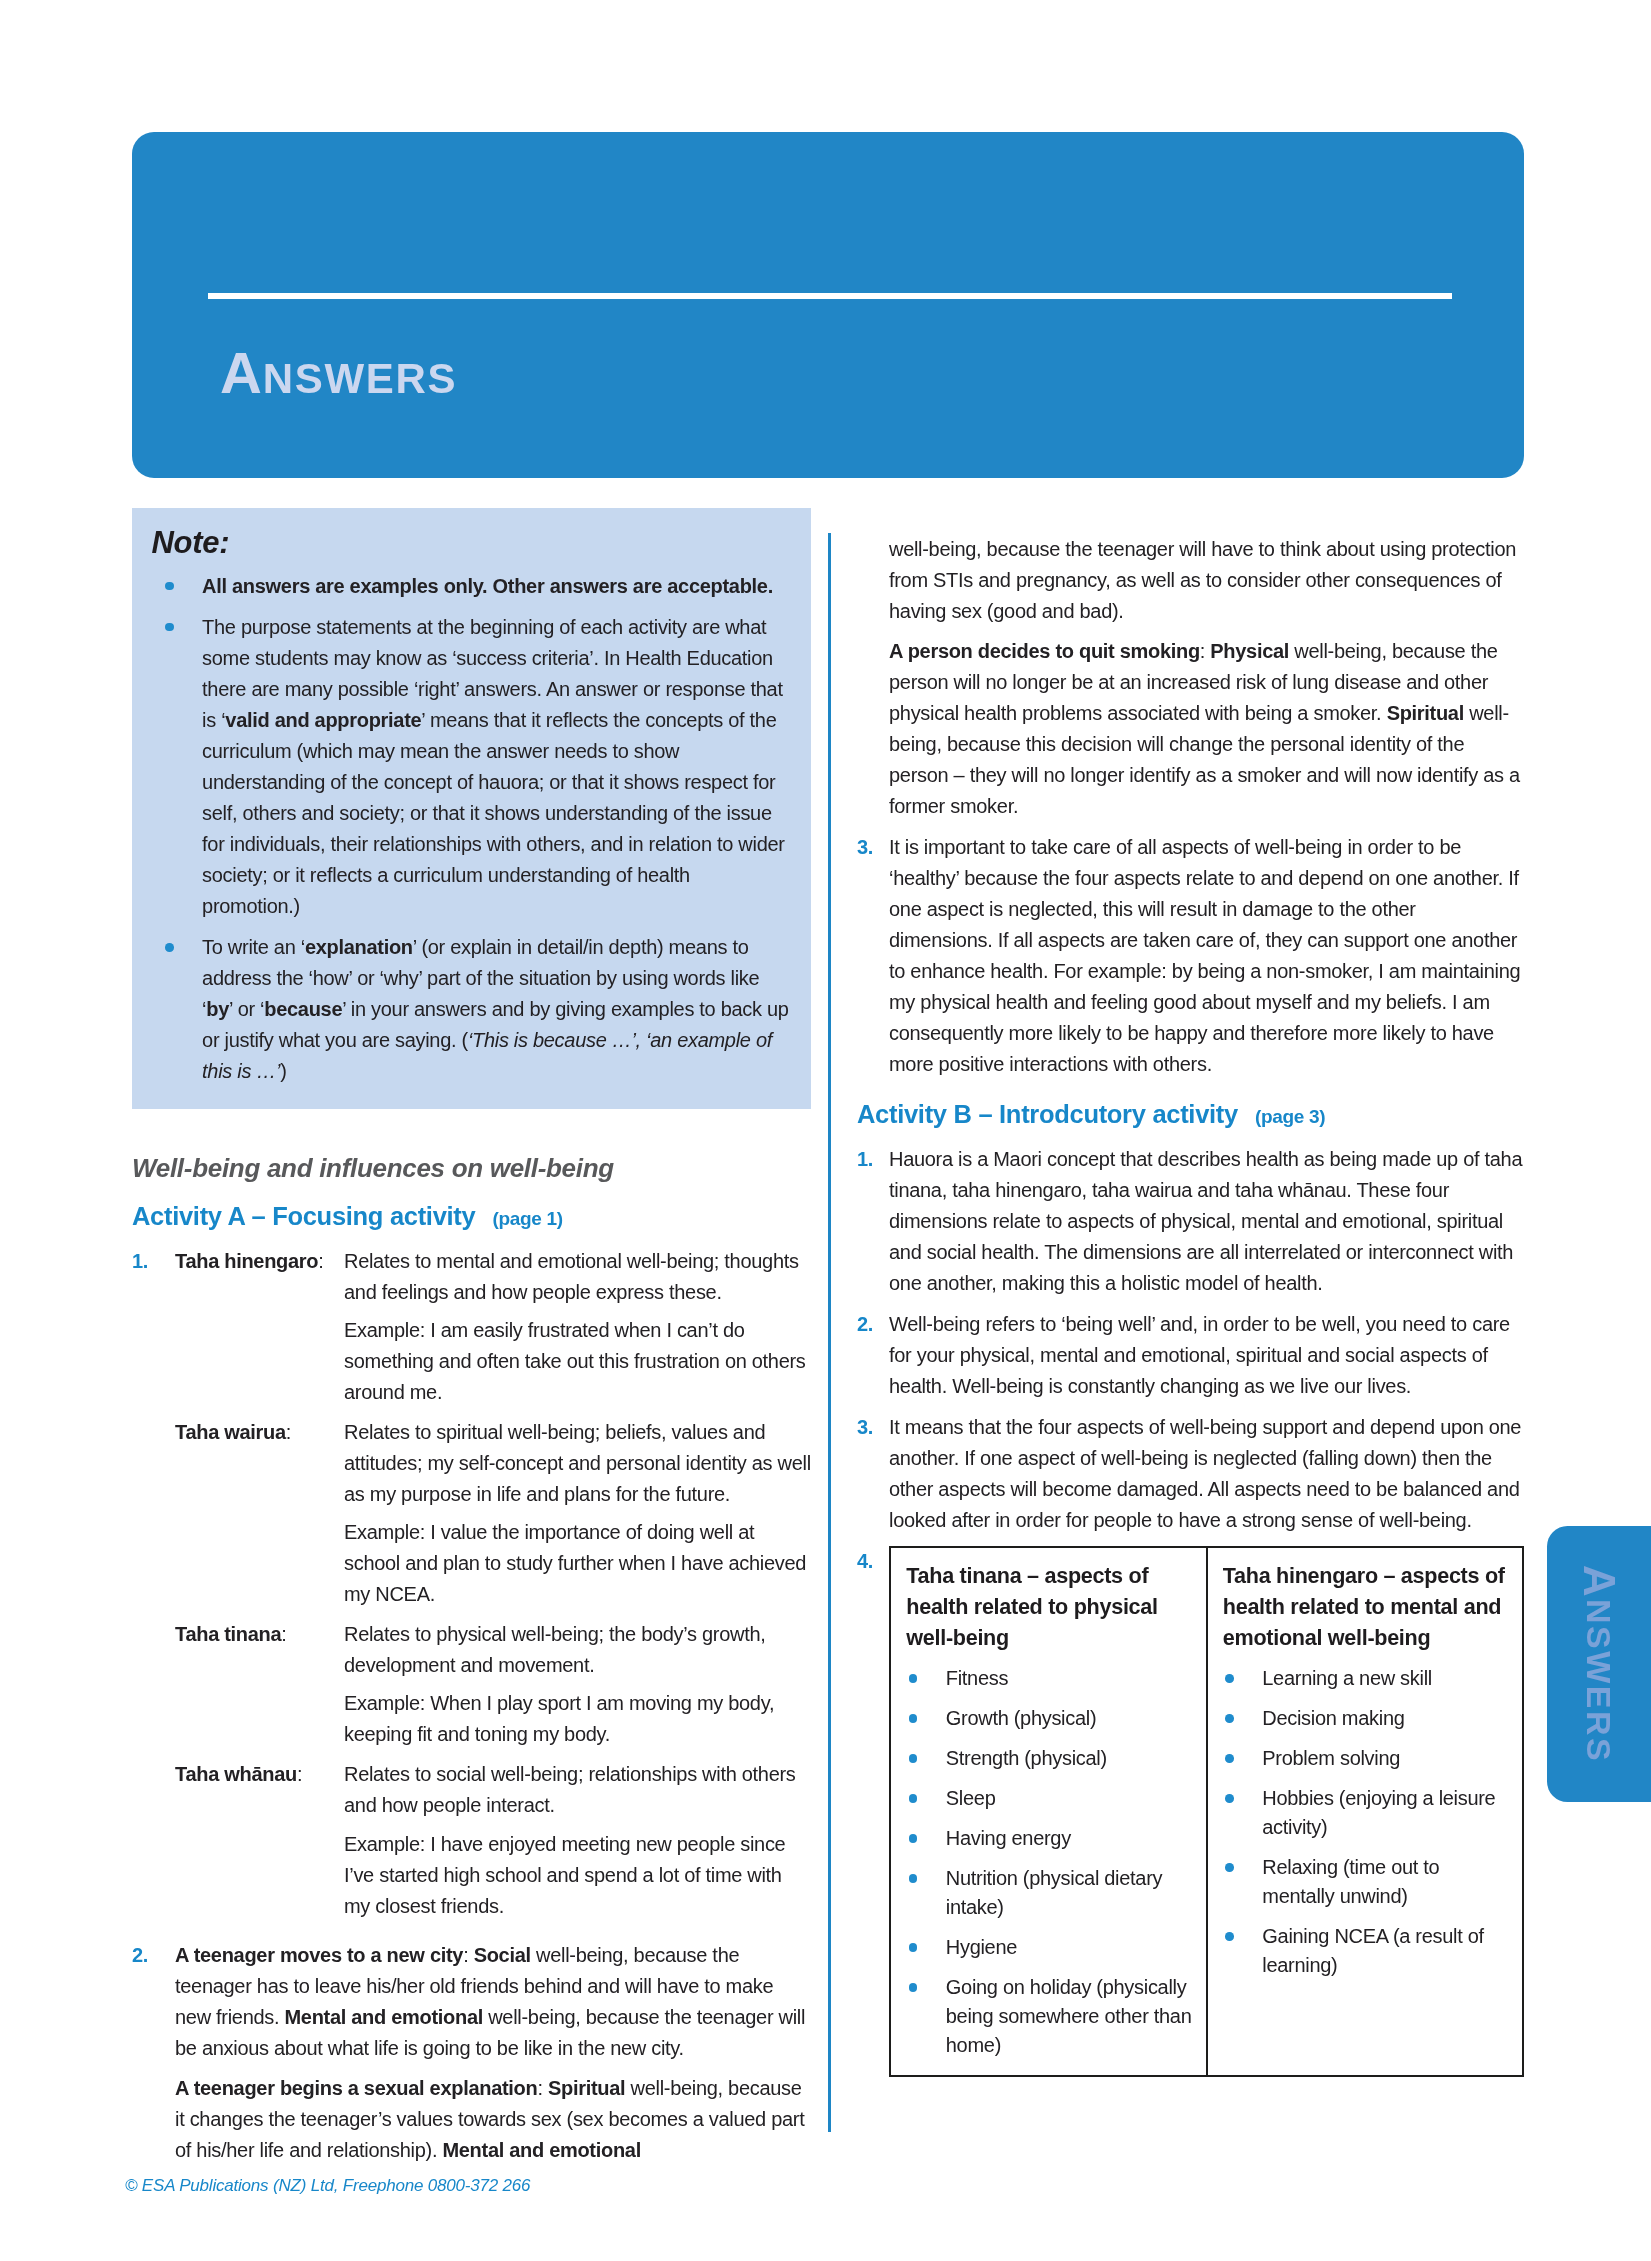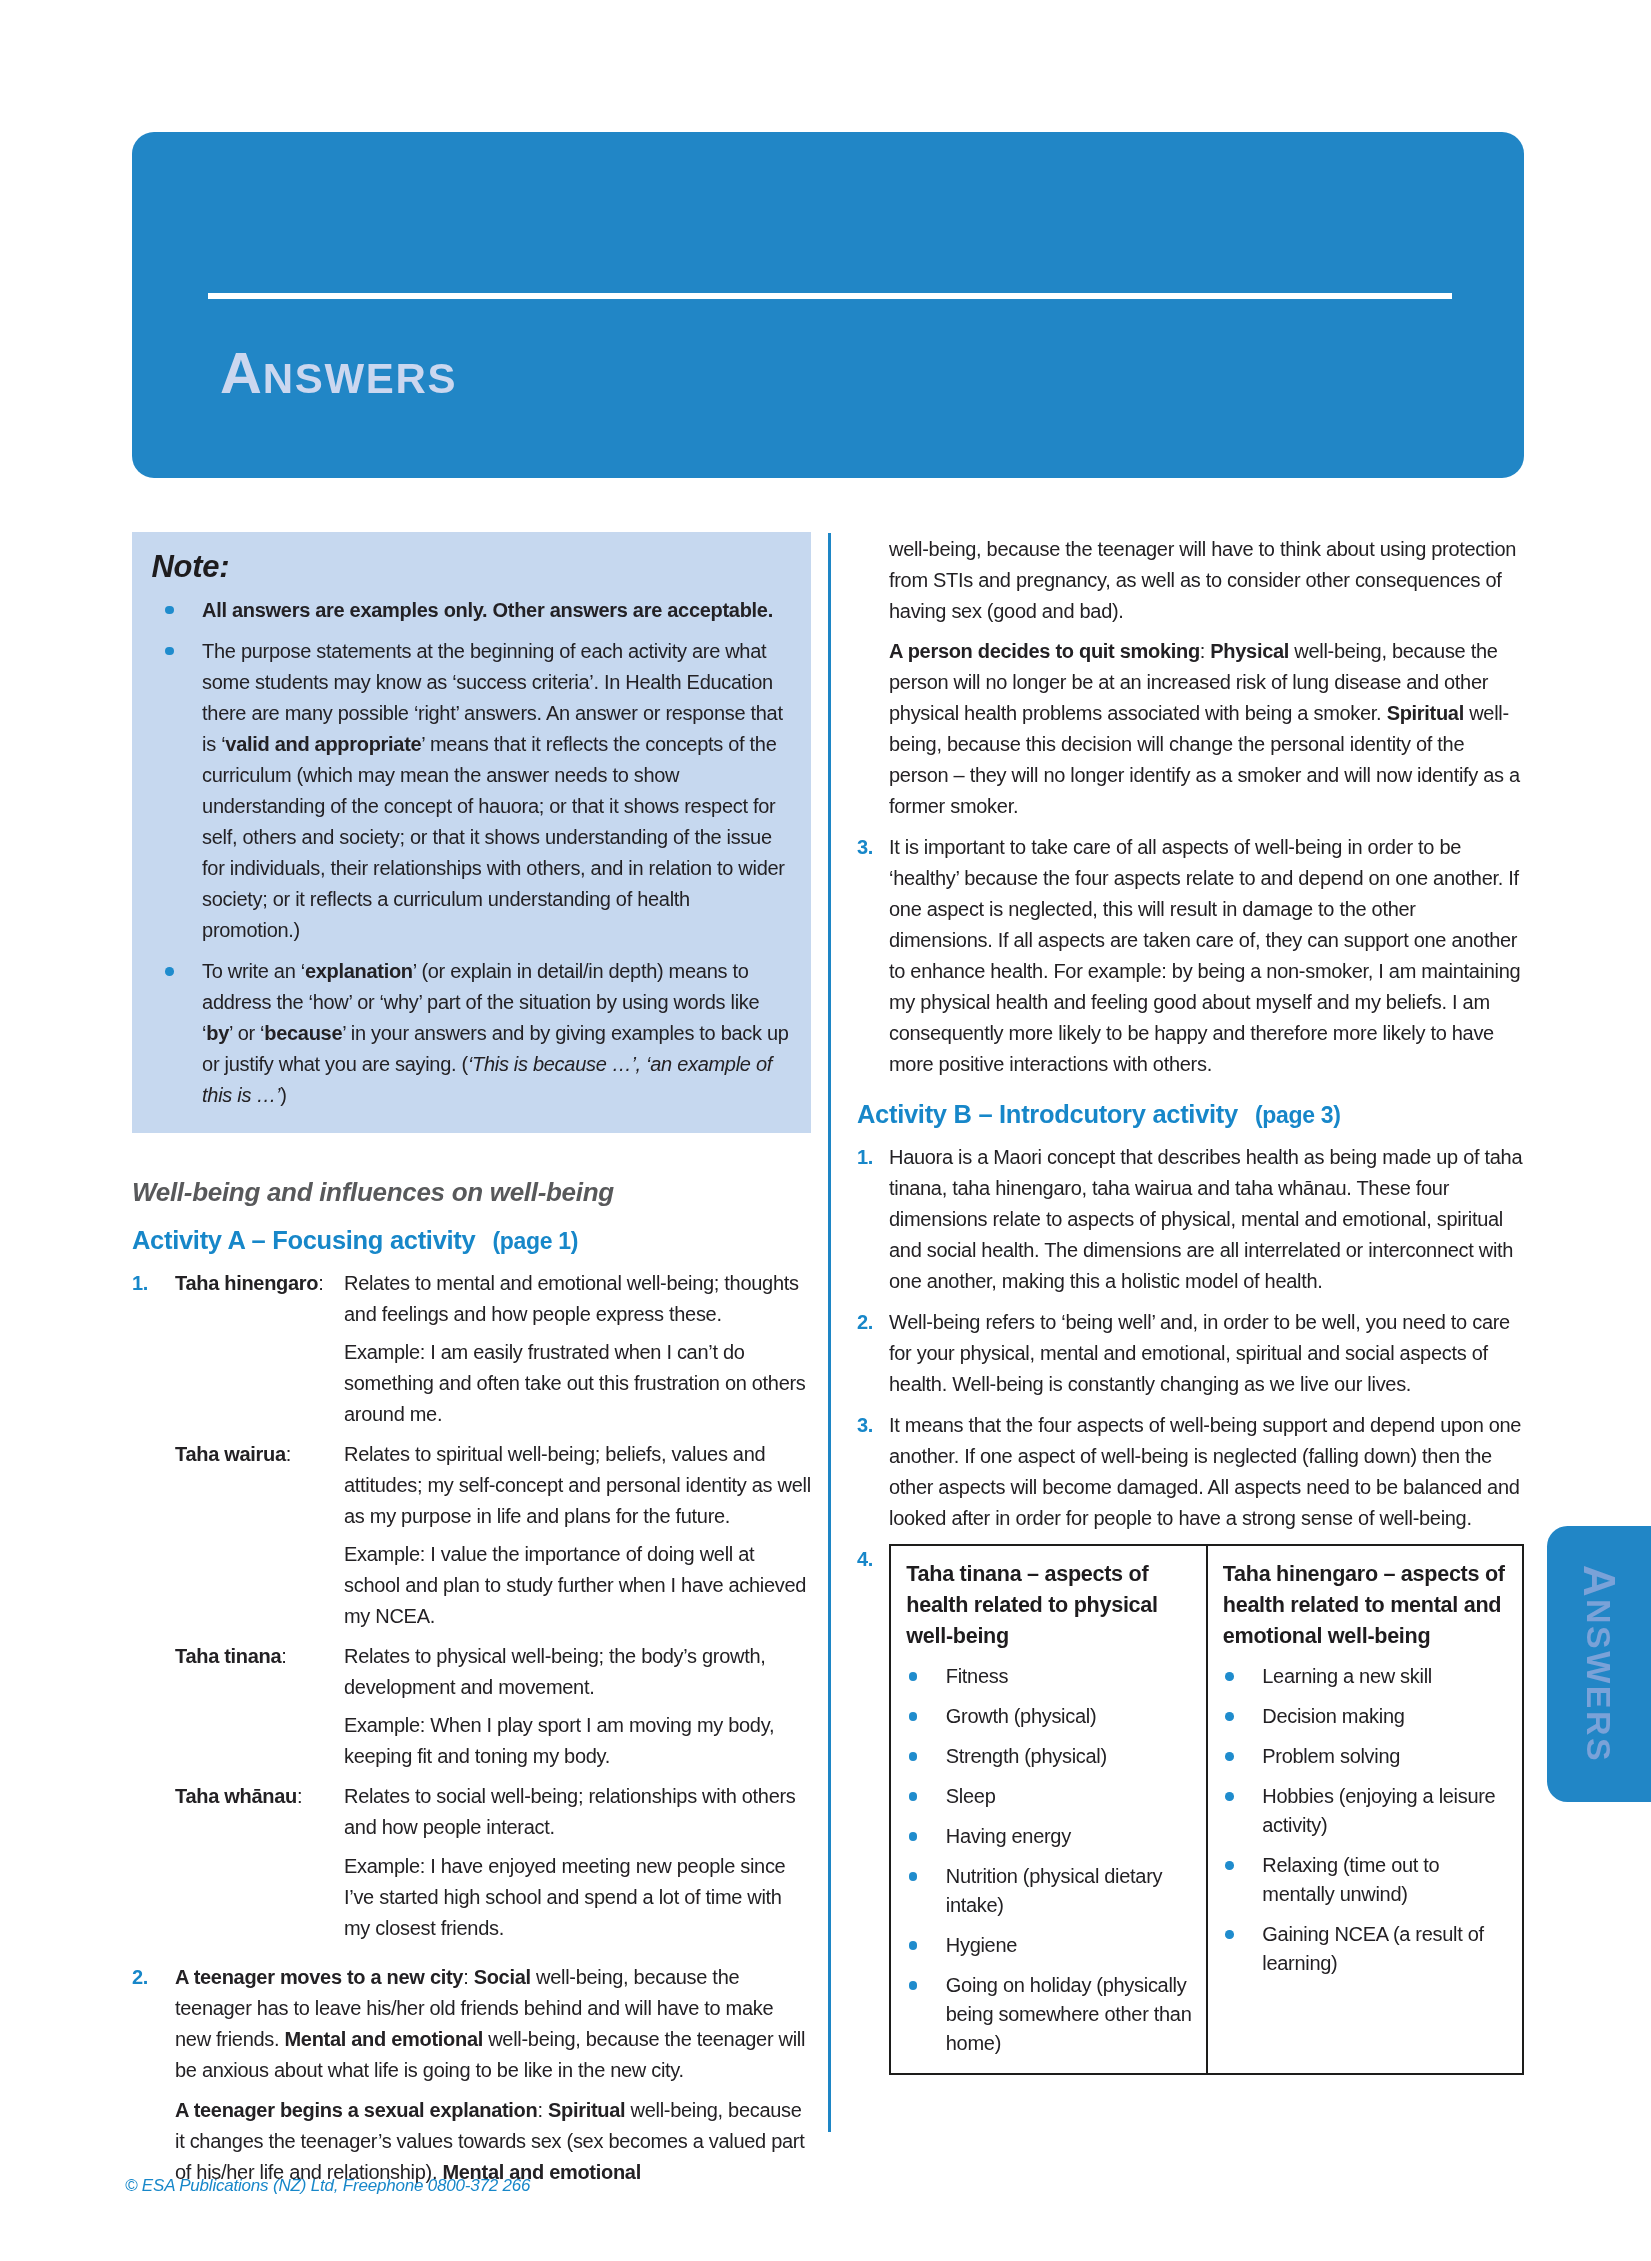--- a/index.html
+++ b/index.html
@@ -9,38 +9,38 @@
   
   .banner{position:absolute;left:132px;top:132px;width:1392px;height:346px;
           background:#2186c6;border-radius:22px;}
   .banner-title{position:absolute;left:88px;top:212px;display:flex;align-items:baseline;
                 color:#cbd7ef;font-weight:bold;letter-spacing:0.8px;}
   .banner-title .cap{font-size:58px;line-height:58px;}
   .banner-title .rest{font-size:42px;line-height:42px;letter-spacing:1.7px;}
   .banner-underline{position:absolute;left:76px;top:161px;width:1244px;height:6px;background:#ffffff;}
 
   
-  .col-left{position:absolute;left:132px;top:532px;width:679px;font-size:20px;line-height:31px;}
+  .col-left{position:absolute;left:132px;top:508px;width:679px;font-size:20px;line-height:31px;}
   .col-right{position:absolute;left:857px;top:534px;width:667px;font-size:20px;line-height:31px;}
   .col-divider{position:absolute;left:828px;top:533px;width:2.5px;height:1599px;background:#1e86c6;}
 
   
   .note-box{background:#c6d8ef;padding:15.3px 22px 22px 19.5px;}
   .note-title{font-size:31px;line-height:39px;font-weight:bold;font-style:italic;color:#1e1c1e;margin-bottom:8.5px;}
   .nb-row{display:flex;margin-bottom:10.2px;}
   .nb-row:last-child{margin-bottom:0;}
   .nb-dot-cell{width:37px;flex:none;padding-left:13.6px;padding-top:11px;}
   .dot{width:8.5px;height:8.5px;border-radius:50%;background:#1f8ccd;}
   .nb-text{flex:1;}
   .nb-text.first{font-weight:bold;}
 
   
   .section-heading{margin-top:42px;font-size:26px;line-height:34px;font-weight:bold;font-style:italic;color:#58595b;}
   .activity-heading{margin-top:15.3px;font-size:25.5px;line-height:32px;font-weight:bold;color:#1787c9;}
-  .activity-heading .pageref{font-size:23px;margin-left:17px;font-weight:bold;}
+  .activity-heading .pageref{font-size:19px;margin-left:17px;font-weight:bold;}
 
   
   .item{display:flex;margin-top:10.2px;}
   .num{flex:none;font-weight:bold;color:#1787c9;}
   .col-left .num{width:43px;}
   .col-right .num{width:32px;}
   .item-body{flex:1;}
   .para{margin-bottom:8.5px;}
   .para:last-child{margin-bottom:0;}
   .hang{padding-left:32px;}

